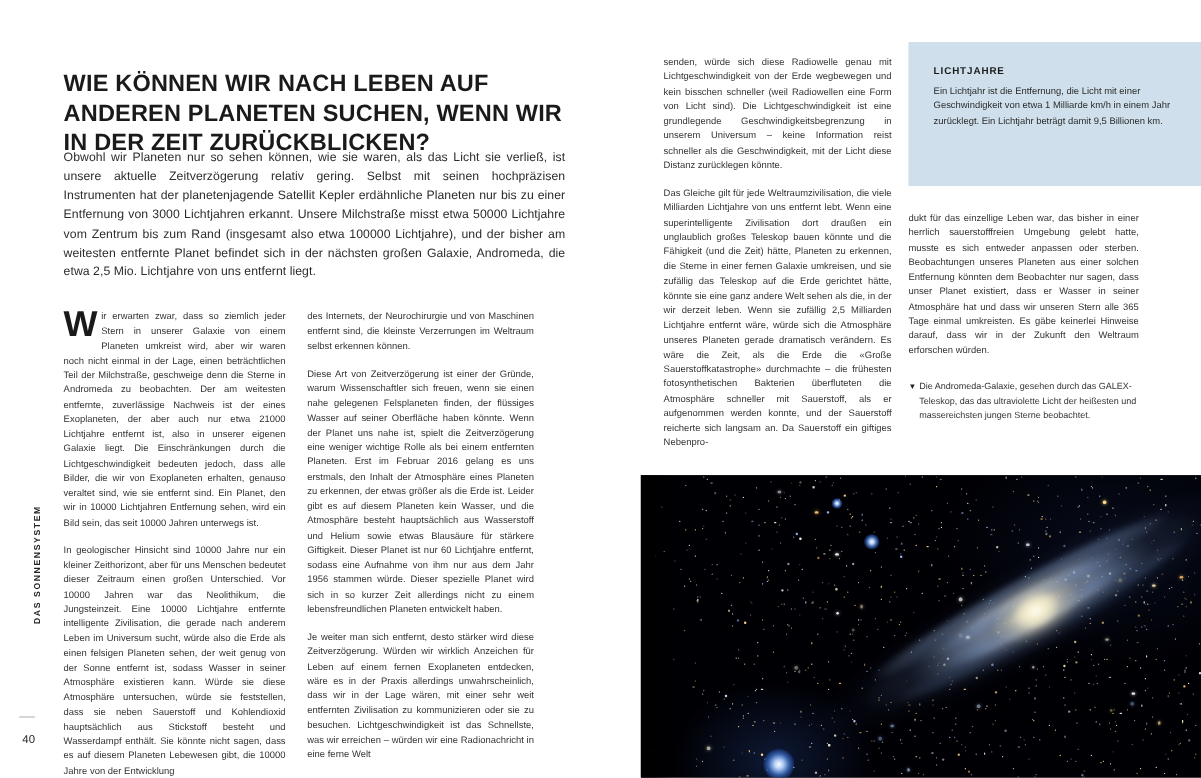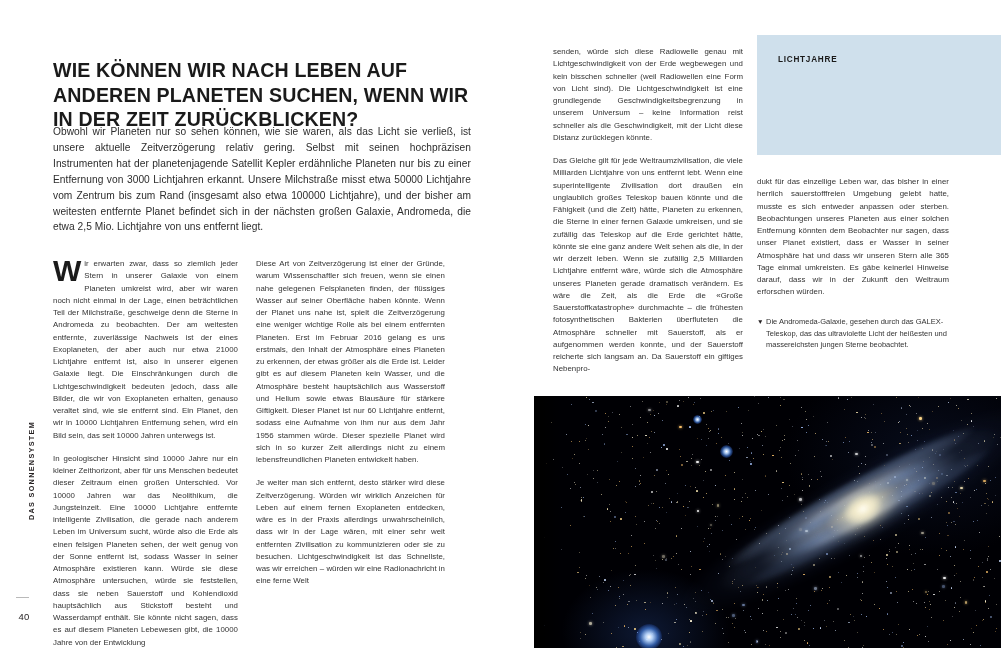--- a/index.html
+++ b/index.html
@@ -270,31 +270,33 @@
 <h1 class="headline">WIE KÖNNEN WIR NACH LEBEN AUF ANDEREN PLANETEN SUCHEN, WENN WIR IN DER ZEIT ZURÜCKBLICKEN?</h1>
 
 <div class="intro">Obwohl wir Planeten nur so sehen können, wie sie waren, als das Licht sie verließ, ist unsere aktuelle Zeitverzögerung relativ gering. Selbst mit seinen hochpräzisen Instrumenten hat der planetenjagende Satellit Kepler erdähnliche Planeten nur bis zu einer Entfernung von 3000 Lichtjahren erkannt. Unsere Milchstraße misst etwa 50000 Lichtjahre vom Zentrum bis zum Rand (insgesamt also etwa 100000 Lichtjahre), und der bisher am weitesten entfernte Planet befindet sich in der nächsten großen Galaxie, Andromeda, die etwa 2,5 Mio. Lichtjahre von uns entfernt liegt.</div>
 
 <div class="col" id="col1">
   <p><span class="dropcap">W</span><span>ir erwarten zwar, dass so ziemlich jeder Stern in unserer Galaxie von einem Planeten umkreist wird, aber wir waren noch nicht einmal in der Lage, einen beträchtlichen Teil der Milchstraße, geschweige denn die Sterne in Andromeda zu beobachten. Der am weitesten entfernte, zuverlässige Nachweis ist der eines Exoplaneten, der aber auch nur etwa 21000 Lichtjahre entfernt ist, also in unserer eigenen Galaxie liegt. Die Einschränkungen durch die Lichtgeschwindigkeit bedeuten jedoch, dass alle Bilder, die wir von Exoplaneten erhalten, genauso veraltet sind, wie sie entfernt sind. Ein Planet, den wir in 10000 Lichtjahren Entfernung sehen, wird ein Bild sein, das seit 10000 Jahren unterwegs ist.</span></p>
   <p>In geologischer Hinsicht sind 10000 Jahre nur ein kleiner Zeithorizont, aber für uns Menschen bedeutet dieser Zeitraum einen großen Unterschied. Vor 10000 Jahren war das Neolithikum, die Jungsteinzeit. Eine 10000 Lichtjahre entfernte intelligente Zivilisation, die gerade nach anderem Leben im Universum sucht, würde also die Erde als einen felsigen Planeten sehen, der weit genug von der Sonne entfernt ist, sodass Wasser in seiner Atmosphäre existieren kann. Würde sie diese Atmosphäre untersuchen, würde sie feststellen, dass sie neben Sauerstoff und Kohlendioxid hauptsächlich aus Stickstoff besteht und Wasserdampf enthält. Sie könnte nicht sagen, dass es auf diesem Planeten Lebewesen gibt, die 10000 Jahre von der Entwicklung</p>
 </div>
 
 <div class="col" id="col2">
+  <p>des Internets, der Neurochirurgie und von Maschinen entfernt sind, die kleinste Verzerrungen im Weltraum selbst erkennen können.</p>
   <p>Diese Art von Zeitverzögerung ist einer der Gründe, warum Wissenschaftler sich freuen, wenn sie einen nahe gelegenen Felsplaneten finden, der flüssiges Wasser auf seiner Oberfläche haben könnte. Wenn der Planet uns nahe ist, spielt die Zeitverzögerung eine weniger wichtige Rolle als bei einem entfernten Planeten. Erst im Februar 2016 gelang es uns erstmals, den Inhalt der Atmosphäre eines Planeten zu erkennen, der etwas größer als die Erde ist. Leider gibt es auf diesem Planeten kein Wasser, und die Atmosphäre besteht hauptsächlich aus Wasserstoff und Helium sowie etwas Blausäure für stärkere Giftigkeit. Dieser Planet ist nur 60 Lichtjahre entfernt, sodass eine Aufnahme von ihm nur aus dem Jahr 1956 stammen würde. Dieser spezielle Planet wird sich in so kurzer Zeit allerdings nicht zu einem lebensfreundlichen Planeten entwickelt haben.</p>
   <p>Je weiter man sich entfernt, desto stärker wird diese Zeitverzögerung. Würden wir wirklich Anzeichen für Leben auf einem fernen Exoplaneten entdecken, wäre es in der Praxis allerdings unwahrscheinlich, dass wir in der Lage wären, mit einer sehr weit entfernten Zivilisation zu kommunizieren oder sie zu besuchen. Lichtgeschwindigkeit ist das Schnellste, was wir erreichen – würden wir eine Radionachricht in eine ferne Welt</p>
 </div>
 
 <div class="col" id="col3">
   <p>senden, würde sich diese Radiowelle genau mit Lichtgeschwindigkeit von der Erde wegbewegen und kein bisschen schneller (weil Radiowellen eine Form von Licht sind). Die Lichtgeschwindigkeit ist eine grundlegende Geschwindigkeitsbegrenzung in unserem Universum – keine Information reist schneller als die Geschwindigkeit, mit der Licht diese Distanz zurücklegen könnte.</p>
   <p>Das Gleiche gilt für jede Weltraumzivilisation, die viele Milliarden Lichtjahre von uns entfernt lebt. Wenn eine superintelligente Zivilisation dort draußen ein unglaublich großes Teleskop bauen könnte und die Fähigkeit (und die Zeit) hätte, Planeten zu erkennen, die Sterne in einer fernen Galaxie umkreisen, und sie zufällig das Teleskop auf die Erde gerichtet hätte, könnte sie eine ganz andere Welt sehen als die, in der wir derzeit leben. Wenn sie zufällig 2,5 Milliarden Lichtjahre entfernt wäre, würde sich die Atmosphäre unseres Planeten gerade dramatisch verändern. Es wäre die Zeit, als die Erde die «Große Sauerstoffkatastrophe» durchmachte – die frühesten fotosynthetischen Bakterien überfluteten die Atmosphäre schneller mit Sauerstoff, als er aufgenommen werden konnte, und der Sauerstoff reicherte sich langsam an. Da Sauerstoff ein giftiges Nebenpro-</p>
 </div>
 
 <aside class="callout">
   <div class="callout-title">LICHTJAHRE</div>
+  <div class="callout-body">Ein Lichtjahr ist die Entfernung, die Licht mit einer Geschwindigkeit von etwa 1 Milliarde km/h in einem Jahr zurücklegt. Ein Lichtjahr beträgt damit 9,5 Billionen km.</div>
 </aside>
 
 <div class="col" id="col4">
   <p>dukt für das einzellige Leben war, das bisher in einer herrlich sauerstofffreien Umgebung gelebt hatte, musste es sich entweder anpassen oder sterben. Beobachtungen unseres Planeten aus einer solchen Entfernung könnten dem Beobachter nur sagen, dass unser Planet existiert, dass er Wasser in seiner Atmosphäre hat und dass wir unseren Stern alle 365 Tage einmal umkreisten. Es gäbe keinerlei Hinweise darauf, dass wir in der Zukunft den Weltraum erforschen würden.</p>
 </div>
 
 <div class="caption">
   <span class="tri">▼</span><span>Die Andromeda-Galaxie, gesehen durch das GALEX-Teleskop, das das ultraviolette Licht der heißesten und massereichsten jungen Sterne beobachtet.</span>
 </div>
 

